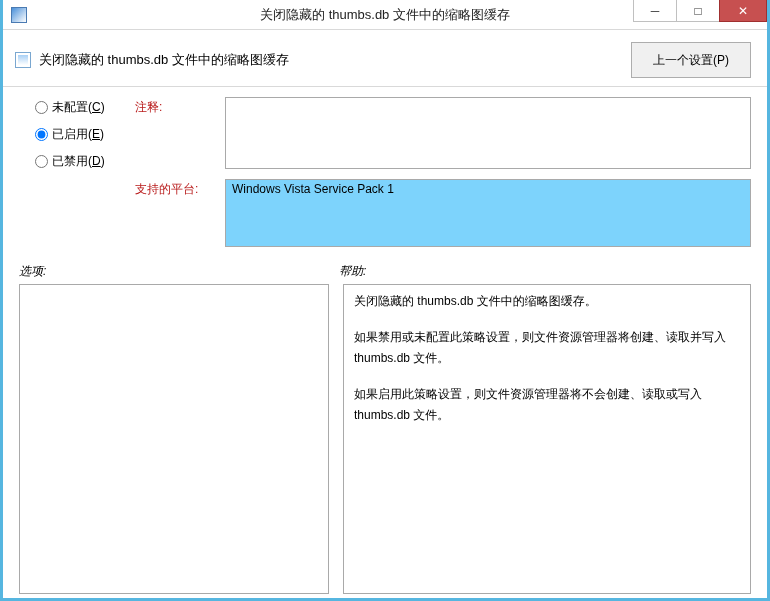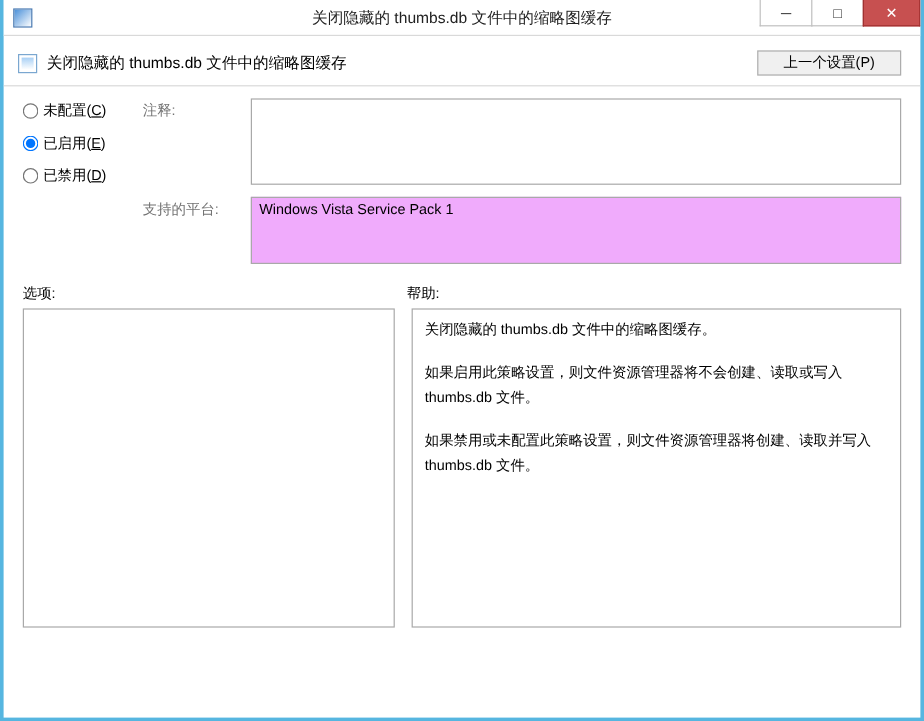--- a/index.html
+++ b/index.html
@@ -81,33 +81,34 @@
     content: "";
     position: absolute;
     left: 2px; top: 2px; right: 2px; bottom: 2px;
     background: linear-gradient(#a9d0f5,#fff);
   }
   .header-row .htitle {
     flex: 1;
     font-size: 13px;
   }
   .btn {
-    height: 21px;
+    height: 36px;
     min-width: 120px;
     background: #f0f0f0;
     border: 1px solid #adadad;
     padding: 0 14px;
     font-size: 12px;
     cursor: pointer;
     margin-left: 8px;
     font-family: inherit;
   }
   .content1 {
     display: flex;
     padding: 10px 16px 8px 16px;
+    margin-left: 16px;
   }
   .radios {
     width: 100px;
     padding-top: 2px;
   }
   .radio-row {
     display: flex;
     align-items: center;
     margin-bottom: 10px;
     cursor: pointer;
@@ -117,50 +118,51 @@
   .radio-row label .ul { text-decoration: underline; }
   .rightcol {
     flex: 1;
     display: grid;
     grid-template-columns: 90px 1fr;
     row-gap: 10px;
     align-items: start;
   }
   .field-label {
     padding-top: 2px;
-    color: #737373;
+    color: #b91c1c;
   }
   .comment-box {
     height: 72px;
     border: 1px solid #a9a9a9;
     background: #fff;
     padding: 2px 4px;
     resize: none;
     font-family: inherit;
     font-size: 12px;
     overflow-y: scroll;
   }
   .platform-box {
-    height: 56px;
+    height: 68px;
     border: 1px solid #a9a9a9;
-    background: #f0abfc;
+    background: #7dd3fc;
     padding: 2px 6px;
     overflow-y: scroll;
     font-size: 12px;
   }
   .mid-labels {
     display: flex;
     padding: 8px 16px 4px 16px;
+    font-style: italic;
   }
   .mid-labels .lab-left { width: 320px; }
   .panels {
     display: flex;
     padding: 0 16px 0 16px;
     gap: 14px;
-    height: 266px;
+    height: 310px;
   }
   .panel {
     border: 1px solid #a9a9a9;
     background: #fff;
     overflow-y: scroll;
   }
   .panel.left { width: 310px; }
   .panel.right { flex: 1; padding: 6px 10px; line-height: 1.8; }
   .panel.right p { margin: 0 0 14px 0; }
   ::-webkit-scrollbar { width: 16px; background:#f0f0f0; }
@@ -211,16 +213,16 @@
 
 <div class="mid-labels">
   <div class="lab-left">选项:</div>
   <div>帮助:</div>
 </div>
 
 <div class="panels">
   <div class="panel left"></div>
   <div class="panel right">
     <p>关闭隐藏的 thumbs.db 文件中的缩略图缓存。</p>
+    <p>如果禁用或未配置此策略设置，则文件资源管理器将创建、读取并写入 thumbs.db 文件。</p>
     <p>如果启用此策略设置，则文件资源管理器将不会创建、读取或写入 thumbs.db 文件。</p>
-    <p>如果禁用或未配置此策略设置，则文件资源管理器将创建、读取并写入 thumbs.db 文件。</p>
   </div>
 </div>
 
 </body></html>

